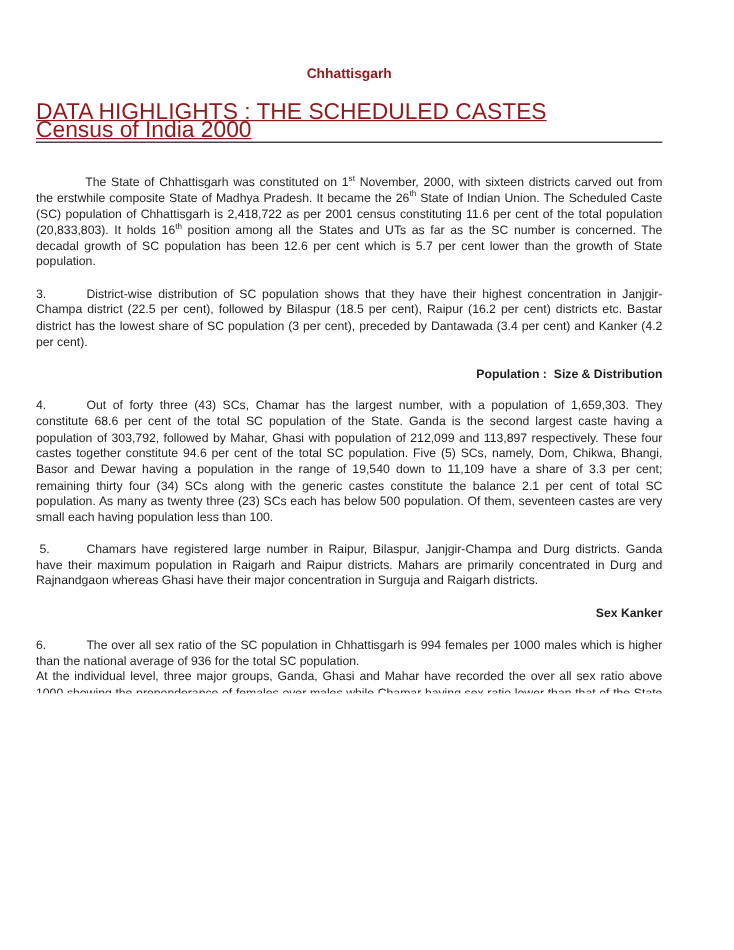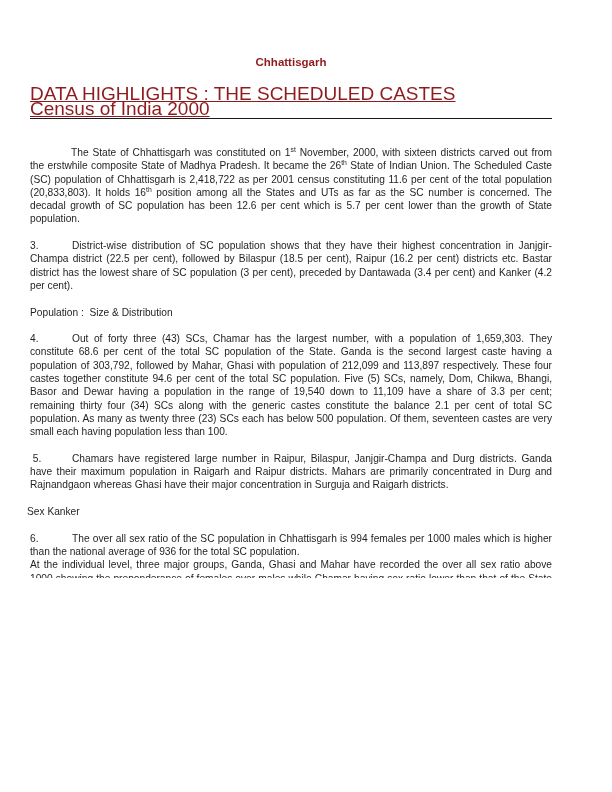--- a/index.html
+++ b/index.html
@@ -46,23 +46,24 @@
   }
   .para.indent { text-indent: 41px; }
   .num {
     display: inline-block;
     width: 42px;
     white-space: pre;
   }
   .heading {
     font-size: 10.2px;
     line-height: 13.3px;
-    font-weight: 400;
+    font-weight: 700;
     margin: 0 0 13.3px 0;
     white-space: pre-wrap;
+    text-align: right;
   }
   .heading.outdent { margin-left: -3px; }
   sup {
     font-size: 6.8px;
     line-height: 0;
     vertical-align: super;
   }
   .page-footer {
     position: absolute;
     left: 63px;

